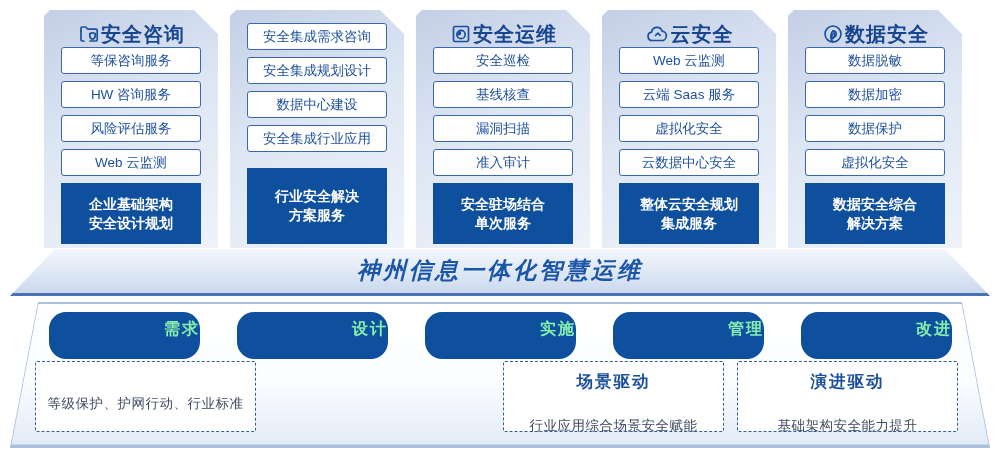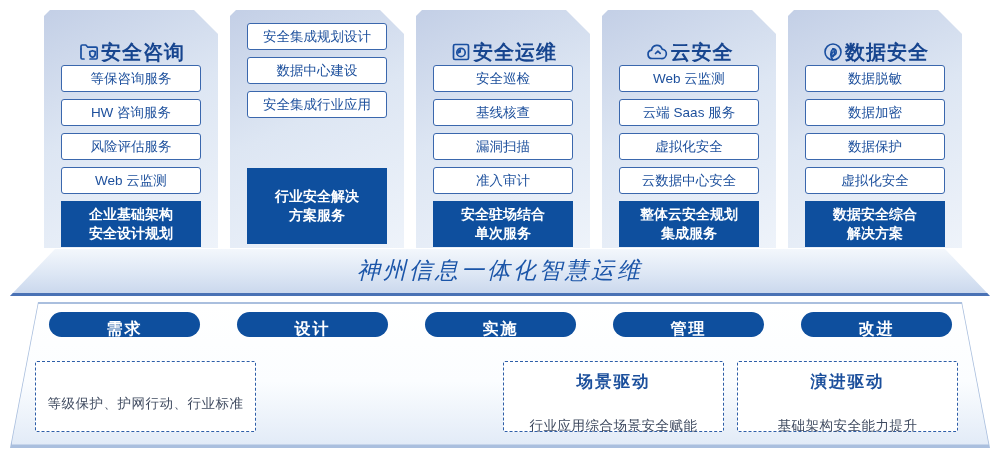--- a/index.html
+++ b/index.html
@@ -16,21 +16,21 @@
   
   .col-card{
     position:absolute;top:10px;width:174px;height:238px;
     background:linear-gradient(155deg,#c3cfe6 0%,#dde6f3 45%,#eef3fa 100%);
     clip-path:polygon(0 6px,6px 0,calc(100% - 24px) 0,100% 24px,100% 100%,0 100%);
     display:flex;flex-direction:column;align-items:stretch;
     filter:drop-shadow(2px 4px 4px rgba(80,105,150,.28));
   }
   .col-head{
     display:flex;align-items:center;justify-content:center;
-    margin-top:29px;height:26px;
+    margin-top:11px;height:26px;
   }
   .col-head .ttl{font-size:20px;font-weight:bold;color:var(--title);letter-spacing:1px;}
   .col-item{
     margin:0 17px 7px 17px;height:27px;line-height:25px;
     background:#ffffff;border:1.4px solid var(--itemBorder);border-radius:3px;
     text-align:center;font-size:13.5px;color:var(--itemText);
   }
   .col-item:first-of-type{margin-top:13px;}
   .col-foot{
     margin:auto 17px 4px 17px;min-height:46px;
@@ -42,40 +42,40 @@
 
   
   .banner{
     position:absolute;left:10px;top:249px;width:980px;height:47px;
     clip-path:polygon(45px 0,calc(100% - 45px) 0,100% 100%,0 100%);
     background:linear-gradient(180deg,#f3f7fc 0%,#dce6f4 55%,#c8d6ec 100%);
   }
   .banner .line{position:absolute;left:0;bottom:0;width:100%;height:3px;background:#4a72b5;}
   .banner .txt{
     position:absolute;left:0;top:6px;width:100%;text-align:center;
-    font-size:23px;font-weight:normal;font-style:italic;color:#1b55a8;letter-spacing:3px;
+    font-size:23px;font-weight:bold;font-style:italic;color:#1b55a8;letter-spacing:3px;
   }
 
   
   .tray-outer{
     position:absolute;left:10px;top:302px;width:980px;height:146px;
     clip-path:polygon(28px 0,calc(100% - 28px) 0,100% 100%,0 100%);
     background:#aabfde;
   }
   .tray-inner{
     position:absolute;left:1.5px;top:1.5px;width:977px;height:141px;
     clip-path:polygon(27px 0,calc(100% - 27px) 0,100% 100%,0 100%);
     background:linear-gradient(180deg,#ffffff 0%,#fbfdff 55%,#e2ebf7 100%);
   }
 
   
   .pill{
-    position:absolute;top:312px;width:151px;height:25px;border-radius:17px;
-    background:var(--primary);color:#ffffff;font-weight:bold;font-size:16px;
-    text-align:center;line-height:33px;letter-spacing:2px;
+    position:absolute;top:312px;width:151px;height:47px;border-radius:17px;
+    background:var(--primary);color:#86efac;font-weight:bold;font-size:16px;
+    text-align:right;line-height:33px;letter-spacing:2px;
   }
 
   
   .driver{
     position:absolute;top:361px;width:221px;height:71px;
     background:#ffffff;border:1.6px dashed #2e5ea8;border-radius:2px;
     text-align:center;padding-top:9px;
   }
   .driver .d-ttl{font-size:16.5px;font-weight:bold;color:#1b4f9c;letter-spacing:2px;}
   .driver .d-desc{margin-top:24px;font-size:13.5px;color:var(--descText);letter-spacing:.5px;}
@@ -98,20 +98,21 @@
     </div>
     <div class="col-item">等保咨询服务</div>
     <div class="col-item">HW 咨询服务</div>
     <div class="col-item">风险评估服务</div>
     <div class="col-item">Web 云监测</div>
     <div class="col-foot">企业基础架构
 安全设计规划</div>
   </div>
 
   <div class="col-card" style="left:230px">
+    <div class="col-item">安全集成需求咨询</div>
     <div class="col-item">安全集成规划设计</div>
     <div class="col-item">数据中心建设</div>
     <div class="col-item">安全集成行业应用</div>
     <div class="col-foot">行业安全解决
 方案服务</div>
   </div>
 
   <div class="col-card" style="left:416px">
     <div class="col-head">
       <span class="icon">

